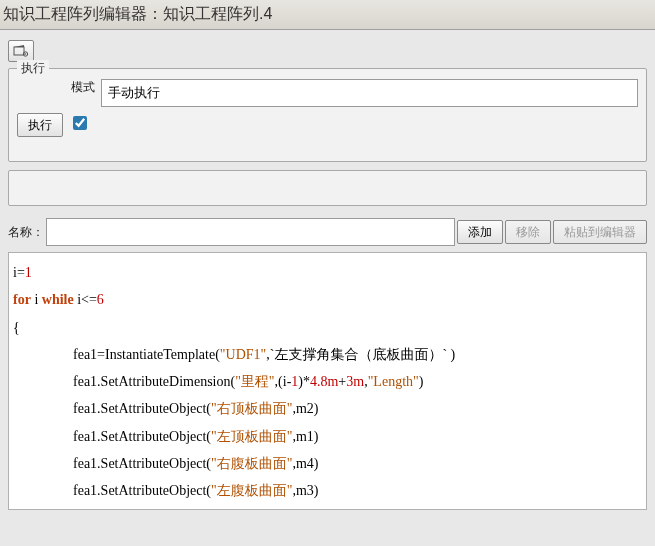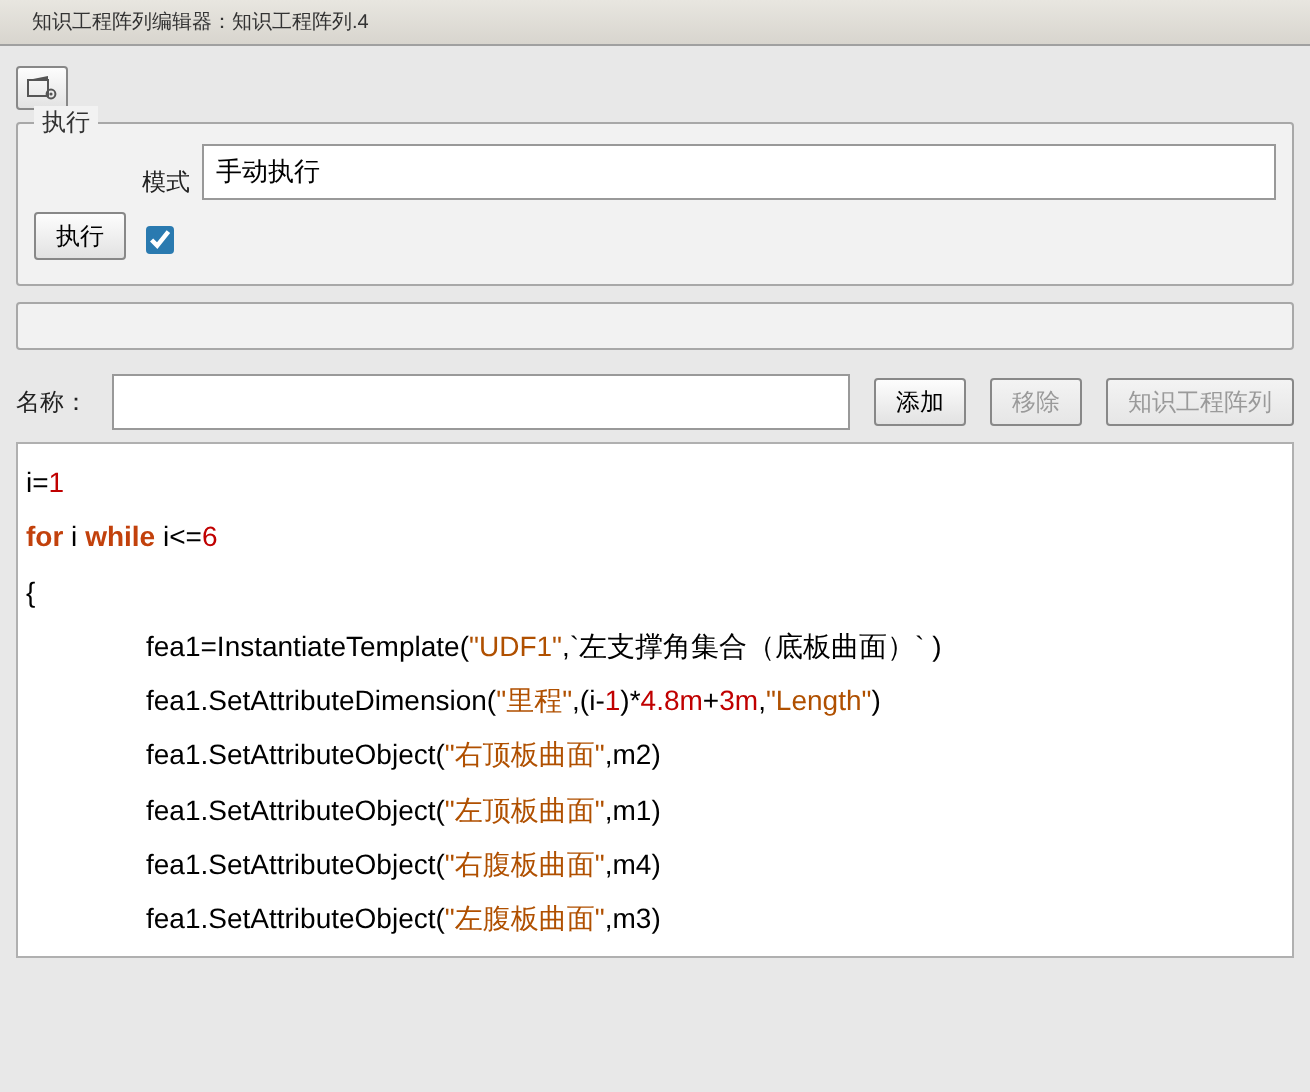--- a/index.html
+++ b/index.html
@@ -8,24 +8,24 @@
     font-family: "Microsoft YaHei", "SimSun", Arial, sans-serif;
     font-size: 12px;
     background: #e8e8e8;
     width: 655px;
     height: 546px;
     overflow: hidden;
   }
 
   .titlebar {
     background: linear-gradient(to bottom, #e8e6e0, #d8d5ce);
-    padding: 4px 16px;
+    padding: 4px 3px;
     border-bottom: 1px solid #a0a0a0;
     color: #333;
-    font-size: 10px;
+    font-size: 16px;
   }
 
   .content {
     padding: 6px 8px 0 8px;
   }
 
   .toolbar {
     padding: 4px 0 6px 0;
   }
   .tool-btn {
@@ -36,36 +36,36 @@
     display: inline-flex;
     align-items: center;
     justify-content: center;
     cursor: pointer;
   }
   .tool-btn svg { width: 16px; height: 14px; }
 
   .groupbox {
     border: 1px solid #a8a8a8;
     border-radius: 2px;
-    padding: 10px 8px 12px 8px;
+    padding: 10px 8px 24px 8px;
     margin-bottom: 8px;
     position: relative;
     background: #f2f2f2;
   }
   .groupbox .legend {
     position: absolute;
     top: -9px;
     left: 8px;
     background: #f2f2f2;
     padding: 0 4px;
     color: #333;
     font-size: 12px;
   }
 
-  .row { display: flex; align-items: flex-end; gap: 6px; margin-bottom: 6px; }
+  .row { display: flex; align-items: flex-start; gap: 6px; margin-bottom: 6px; }
   .row:last-child { margin-bottom: 0; }
 
   .label { color: #222; }
 
   .textfield {
     flex: 1;
     border: 1px solid #999;
     background: #fff;
     padding: 3px 6px;
     font-size: 13px;
@@ -102,32 +102,32 @@
     overflow: auto;
   }
 
   .code-area {
     background: #fff;
     border: 1px solid #b0b0b0;
     margin: 0 8px 0 8px;
     height: 258px;
     overflow: auto;
     padding: 6px 4px;
-    font-family: Liberation Sans, sans-serif;
+    font-family: Liberation Serif, serif;
     font-size: 14px;
     line-height: 1.95;
   }
   .code-line { white-space: pre; }
   .kw { color: #c2410c; font-weight: bold; }
   .num { color: #c00000; }
   .str { color: #b05000; }
   .plain { color: #000; }
   .indent { display:inline-block; width: 60px; }
 
-  .name-row { display:flex; align-items:center; gap:12px; margin: 12px 0 6px 0; }
+  .name-row { display:flex; align-items:center; gap:2px; margin: 12px 0 6px 0; }
   .name-row .textfield { flex:1; }
 </style>
 </head>
 <body>
 
 <div class="titlebar">
   <span>知识工程阵列编辑器：知识工程阵列.4</span>
 </div>
 
 <div class="content">
@@ -158,21 +158,21 @@
   </div>
 
   <div class="groupbox">
   </div>
 
   <div class="name-row">
     <span class="label">名称：</span>
     <input class="textfield" type="text" value="" style="">
     <button class="btn">添加</button>
     <button class="btn" disabled="">移除</button>
-    <button class="btn" disabled="">知识工程阵列</button>
+    <button class="btn" disabled="">粘贴到编辑器</button>
   </div>
 
 </div>
 
 <div class="code-area">
   <div class="code-line"><span class="plain">i=</span><span class="num">1</span></div>
   <div class="code-line"><span class="kw">for</span><span class="plain"> i </span><span class="kw">while</span><span class="plain"> i&lt;=</span><span class="num">6</span></div>
   <div class="code-line"><span class="plain">{</span></div>
   <div class="code-line"><span class="indent"></span><span class="plain">fea1=InstantiateTemplate(</span><span class="str">"UDF1"</span><span class="plain">,`左支撑角集合（底板曲面）` )</span></div>
   <div class="code-line"><span class="indent"></span><span class="plain">fea1.SetAttributeDimension(</span><span class="str">"里程"</span><span class="plain">,(i-</span><span class="num">1</span><span class="plain">)*</span><span class="num">4.8m</span><span class="plain">+</span><span class="num">3m</span><span class="plain">,</span><span class="str">"Length"</span><span class="plain">)</span></div>

